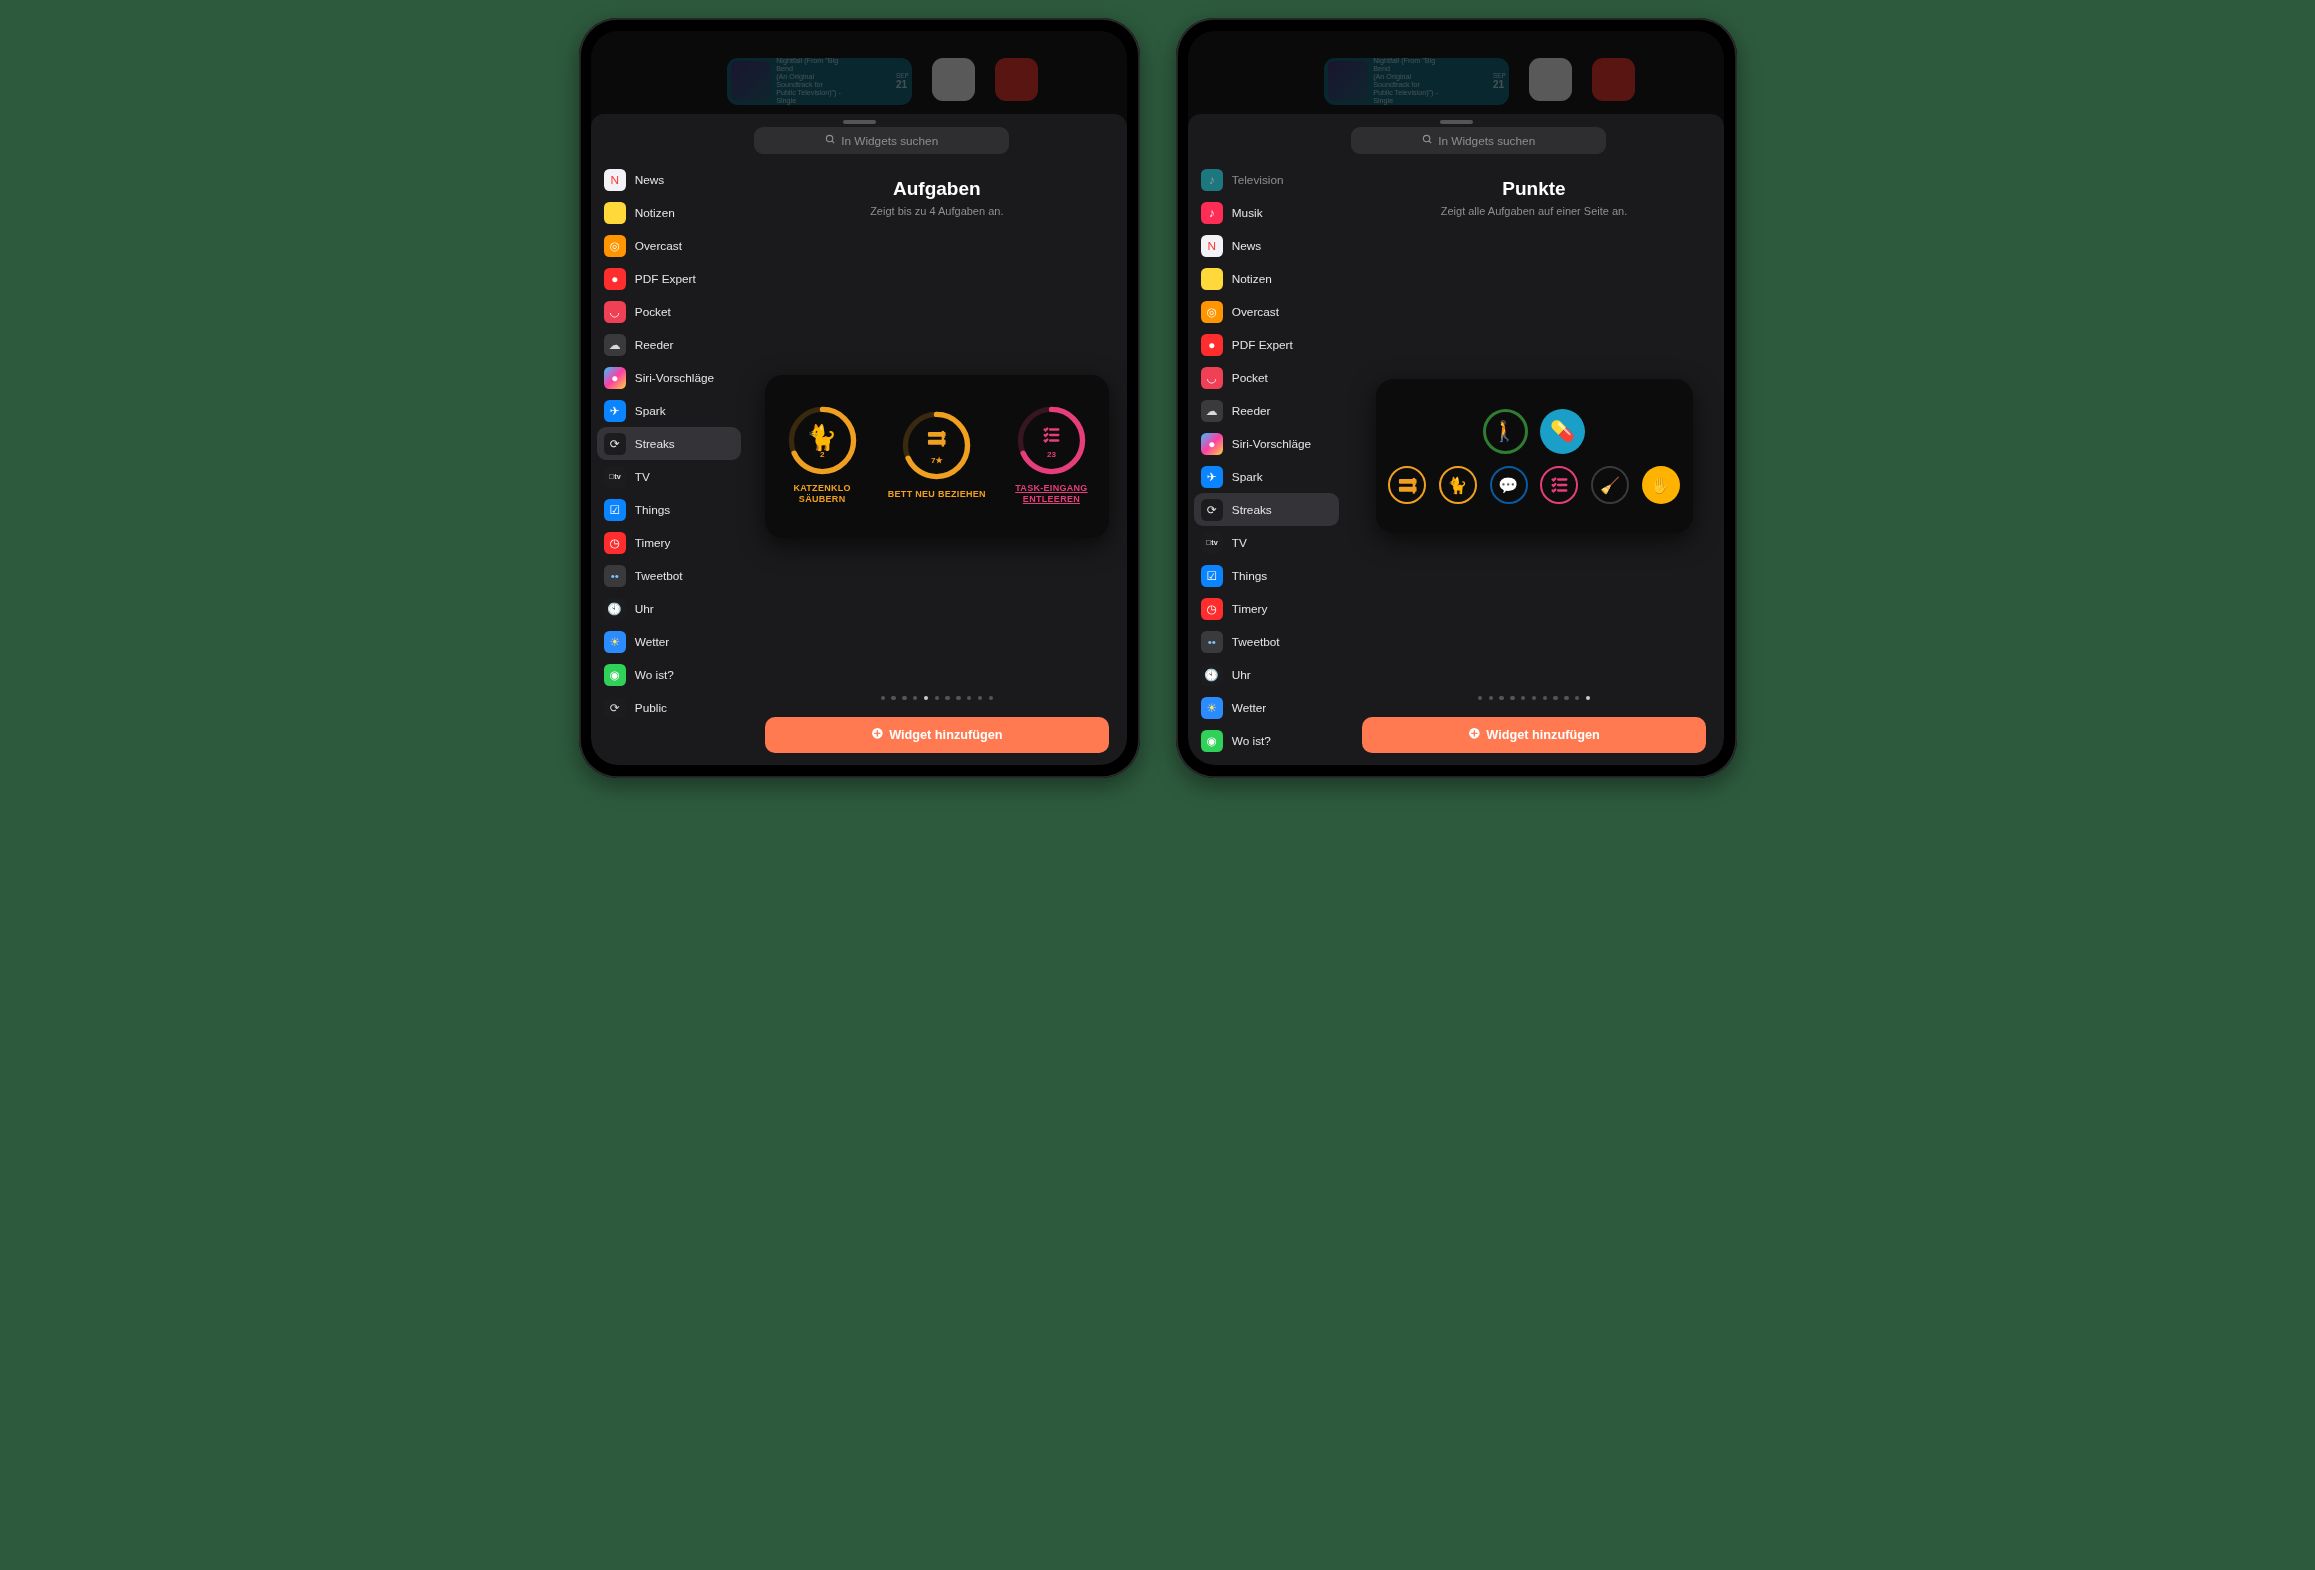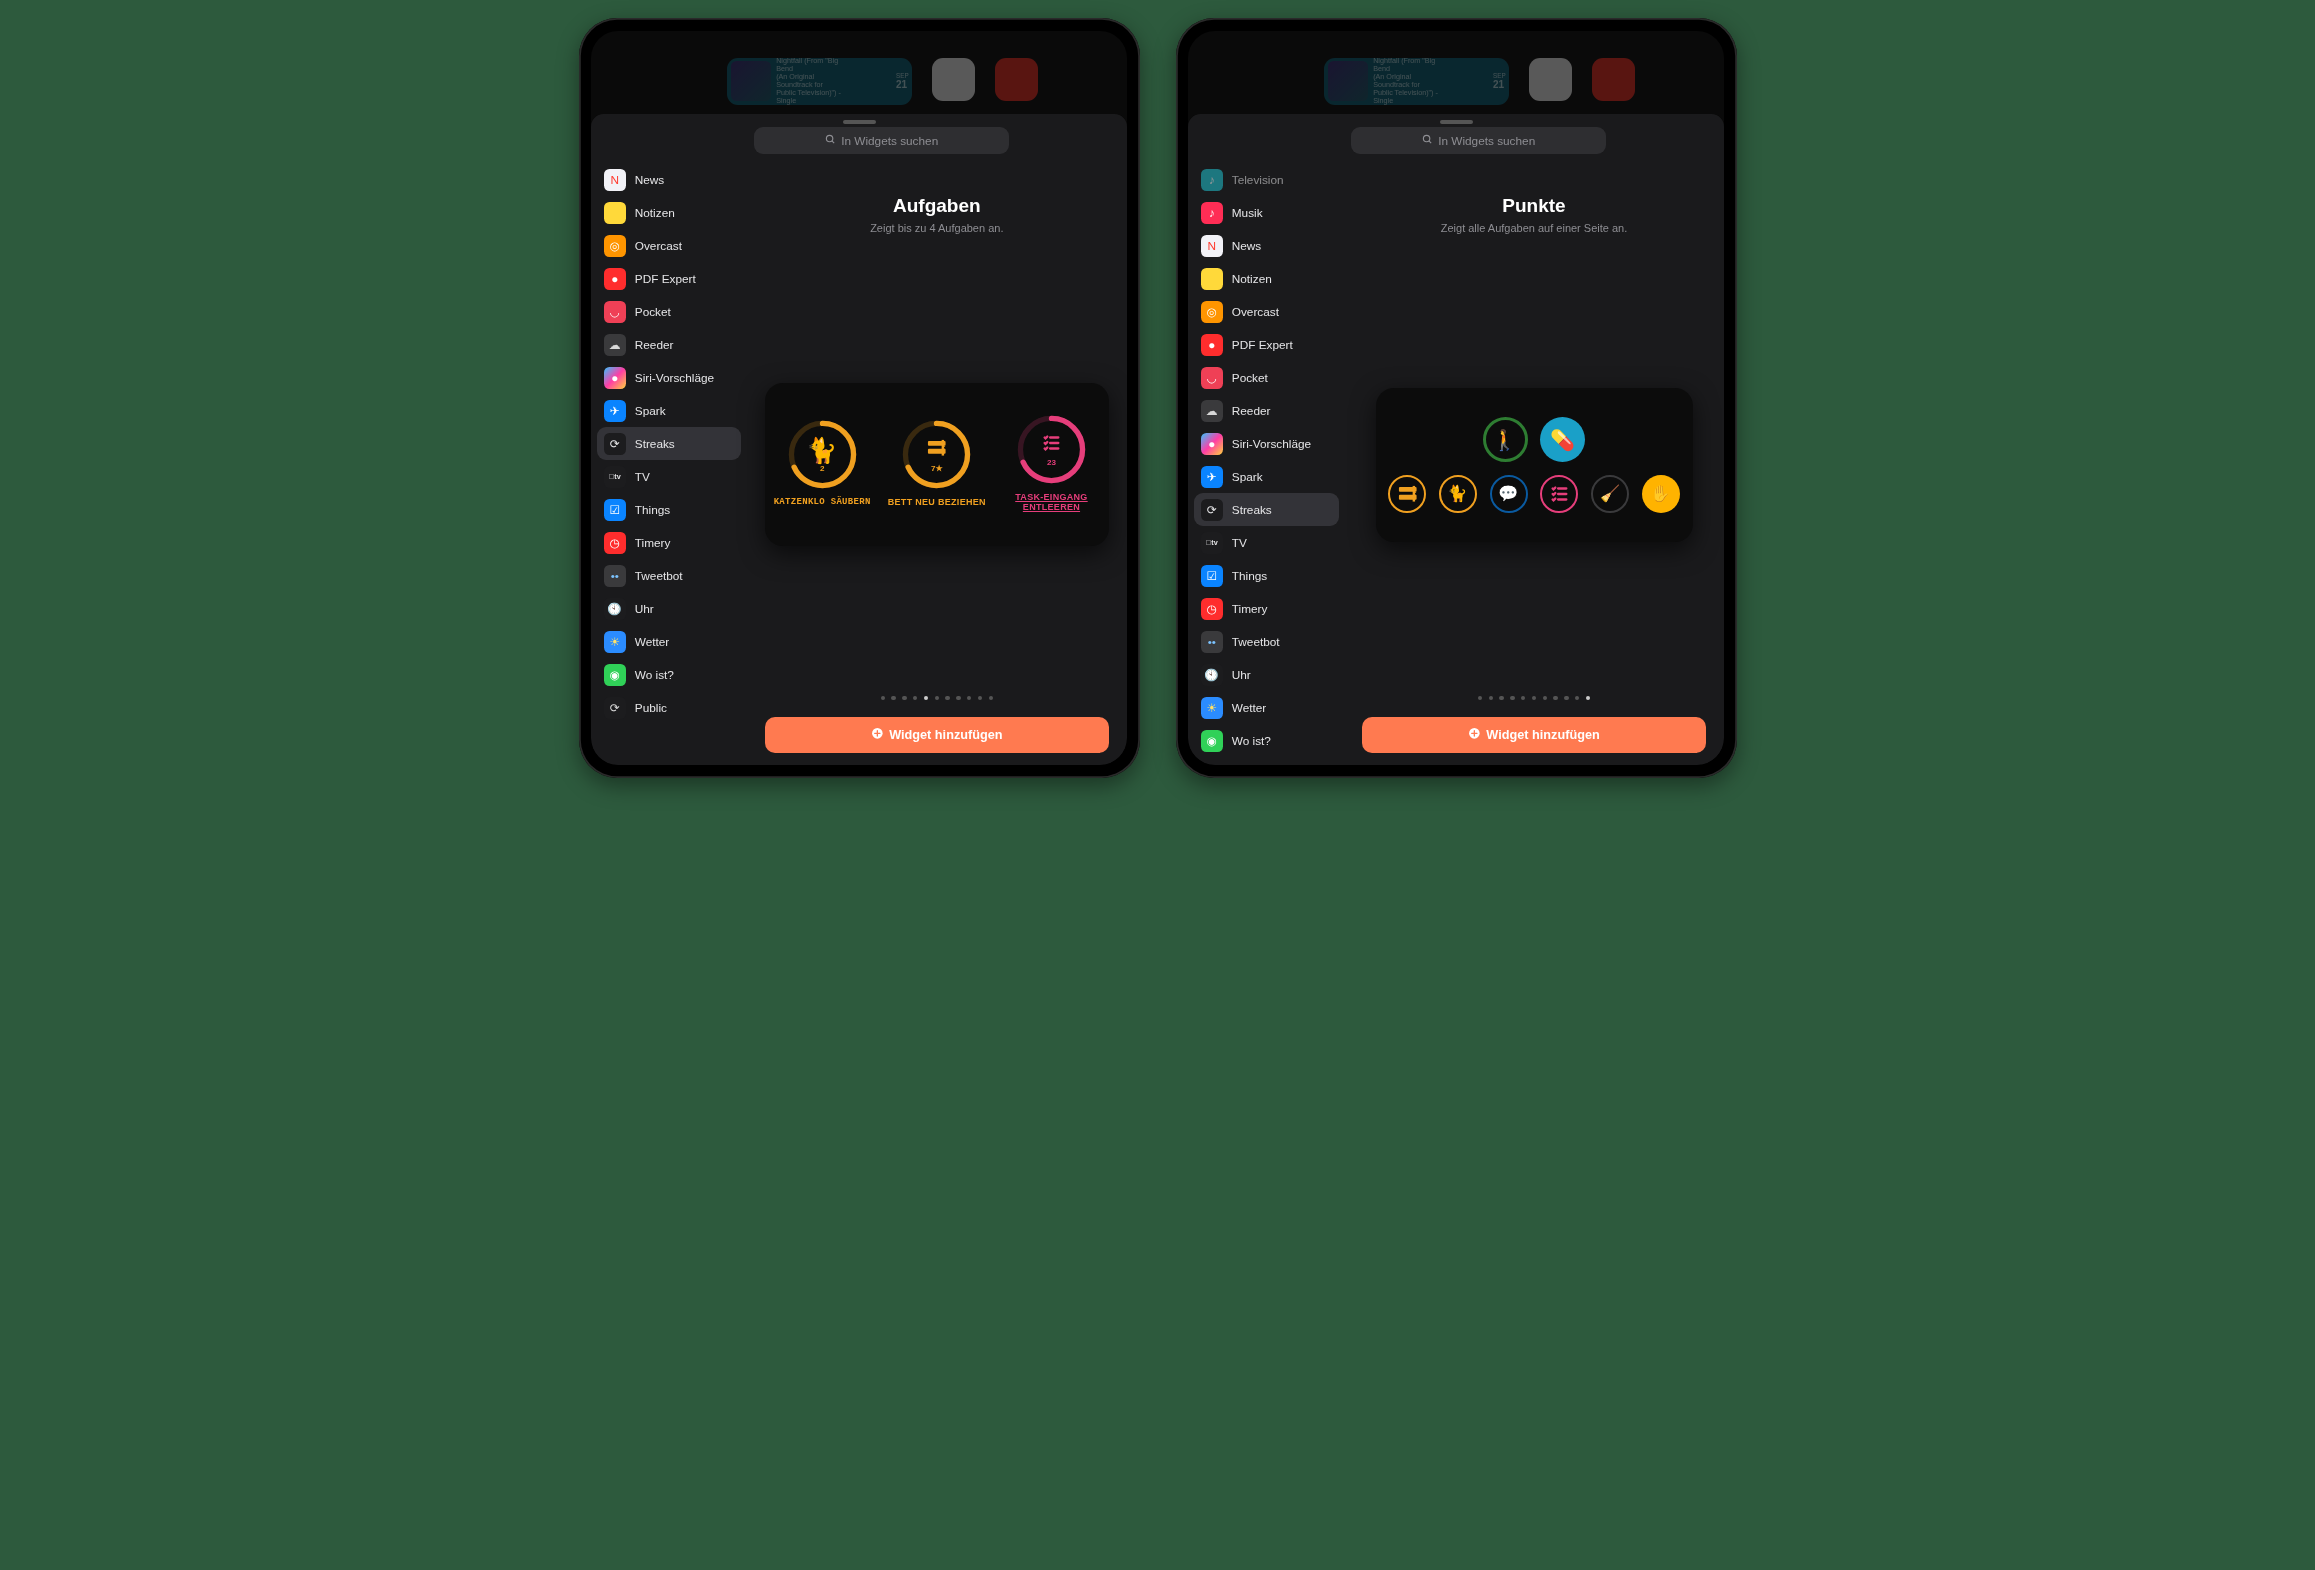--- a/index.html
+++ b/index.html
@@ -88,21 +88,21 @@
     width: 22px; height: 22px; border-radius: 5.4px;
     display: flex; align-items: center; justify-content: center;
     font-size: 11.8px; color: #fff; flex-shrink: 0;
   }
   .detail {
     flex: 1;
     display: flex; flex-direction: column; align-items: center;
     padding: 5.4px 18px 12.7px;
     position: relative;
   }
-  .widget-title { color: #fff; font-size: 19px; font-weight: 700; margin-top: 28px; }
+  .widget-title { color: #fff; font-size: 19px; font-weight: 700; margin-top: 11px; }
   .widget-sub { color: #8e8e93; font-size: 11px; margin-top: 5.4px; text-align: center; }
   .preview-slot { flex: 1; display: flex; align-items: center; justify-content: center; width: 100%; }
   .dots { display: flex; gap: 6.3px; justify-content: center; margin-bottom: 16.3px; }
   .dot { width: 4.5px; height: 4.5px; border-radius: 50%; background: #555; }
   .dot.on { background: #ccc; }
   .add-btn {
     width: 100%;
     background: #ff7a50;
     color: #fff;
     border: none;
@@ -260,21 +260,21 @@
             <div class="preview-aufgaben" id="aufgaben-preview">
                 <div class="task-col">
                   <div class="ring">
                     <svg class="arc" viewBox="0 0 80 80">
                       <circle cx="40" cy="40" r="35" fill="none" stroke="#f0a02033" stroke-width="6"></circle>
                       <circle cx="40" cy="40" r="35" fill="none" stroke="#f0a020" stroke-width="6" stroke-dasharray="150 220" transform="rotate(-90 40 40)" stroke-linecap="round"></circle>
                     </svg>
                     <div class="glyph" style="color: rgb(240, 160, 32);"><span style="font-size:inherit">🐈</span></div>
                     <div class="count" style="color: rgb(240, 160, 32);">2</div>
                   </div>
-                  <div class="task-label" style="color: rgb(240, 160, 32); font-family: Liberation Mono, monospace;">KATZENKLO SÄUBERN</div>
+                  <div class="task-label" style="color: rgb(240, 160, 32);">KATZENKLO SÄUBERN</div>
                 </div>
                 <div class="task-col">
                   <div class="ring">
                     <svg class="arc" viewBox="0 0 80 80">
                       <circle cx="40" cy="40" r="35" fill="none" stroke="#f0a02033" stroke-width="6"></circle>
                       <circle cx="40" cy="40" r="35" fill="none" stroke="#f0a020" stroke-width="6" stroke-dasharray="150 220" transform="rotate(-90 40 40)" stroke-linecap="round"></circle>
                     </svg>
                     <div class="glyph" style="color: rgb(240, 160, 32);"><svg width="23.5" height="23.5" viewBox="0 0 24 24" fill="#f0a020">
                         <rect x="3" y="5" width="18" height="5" rx="1"></rect>
                         <rect x="3" y="13" width="18" height="5" rx="1"></rect>

